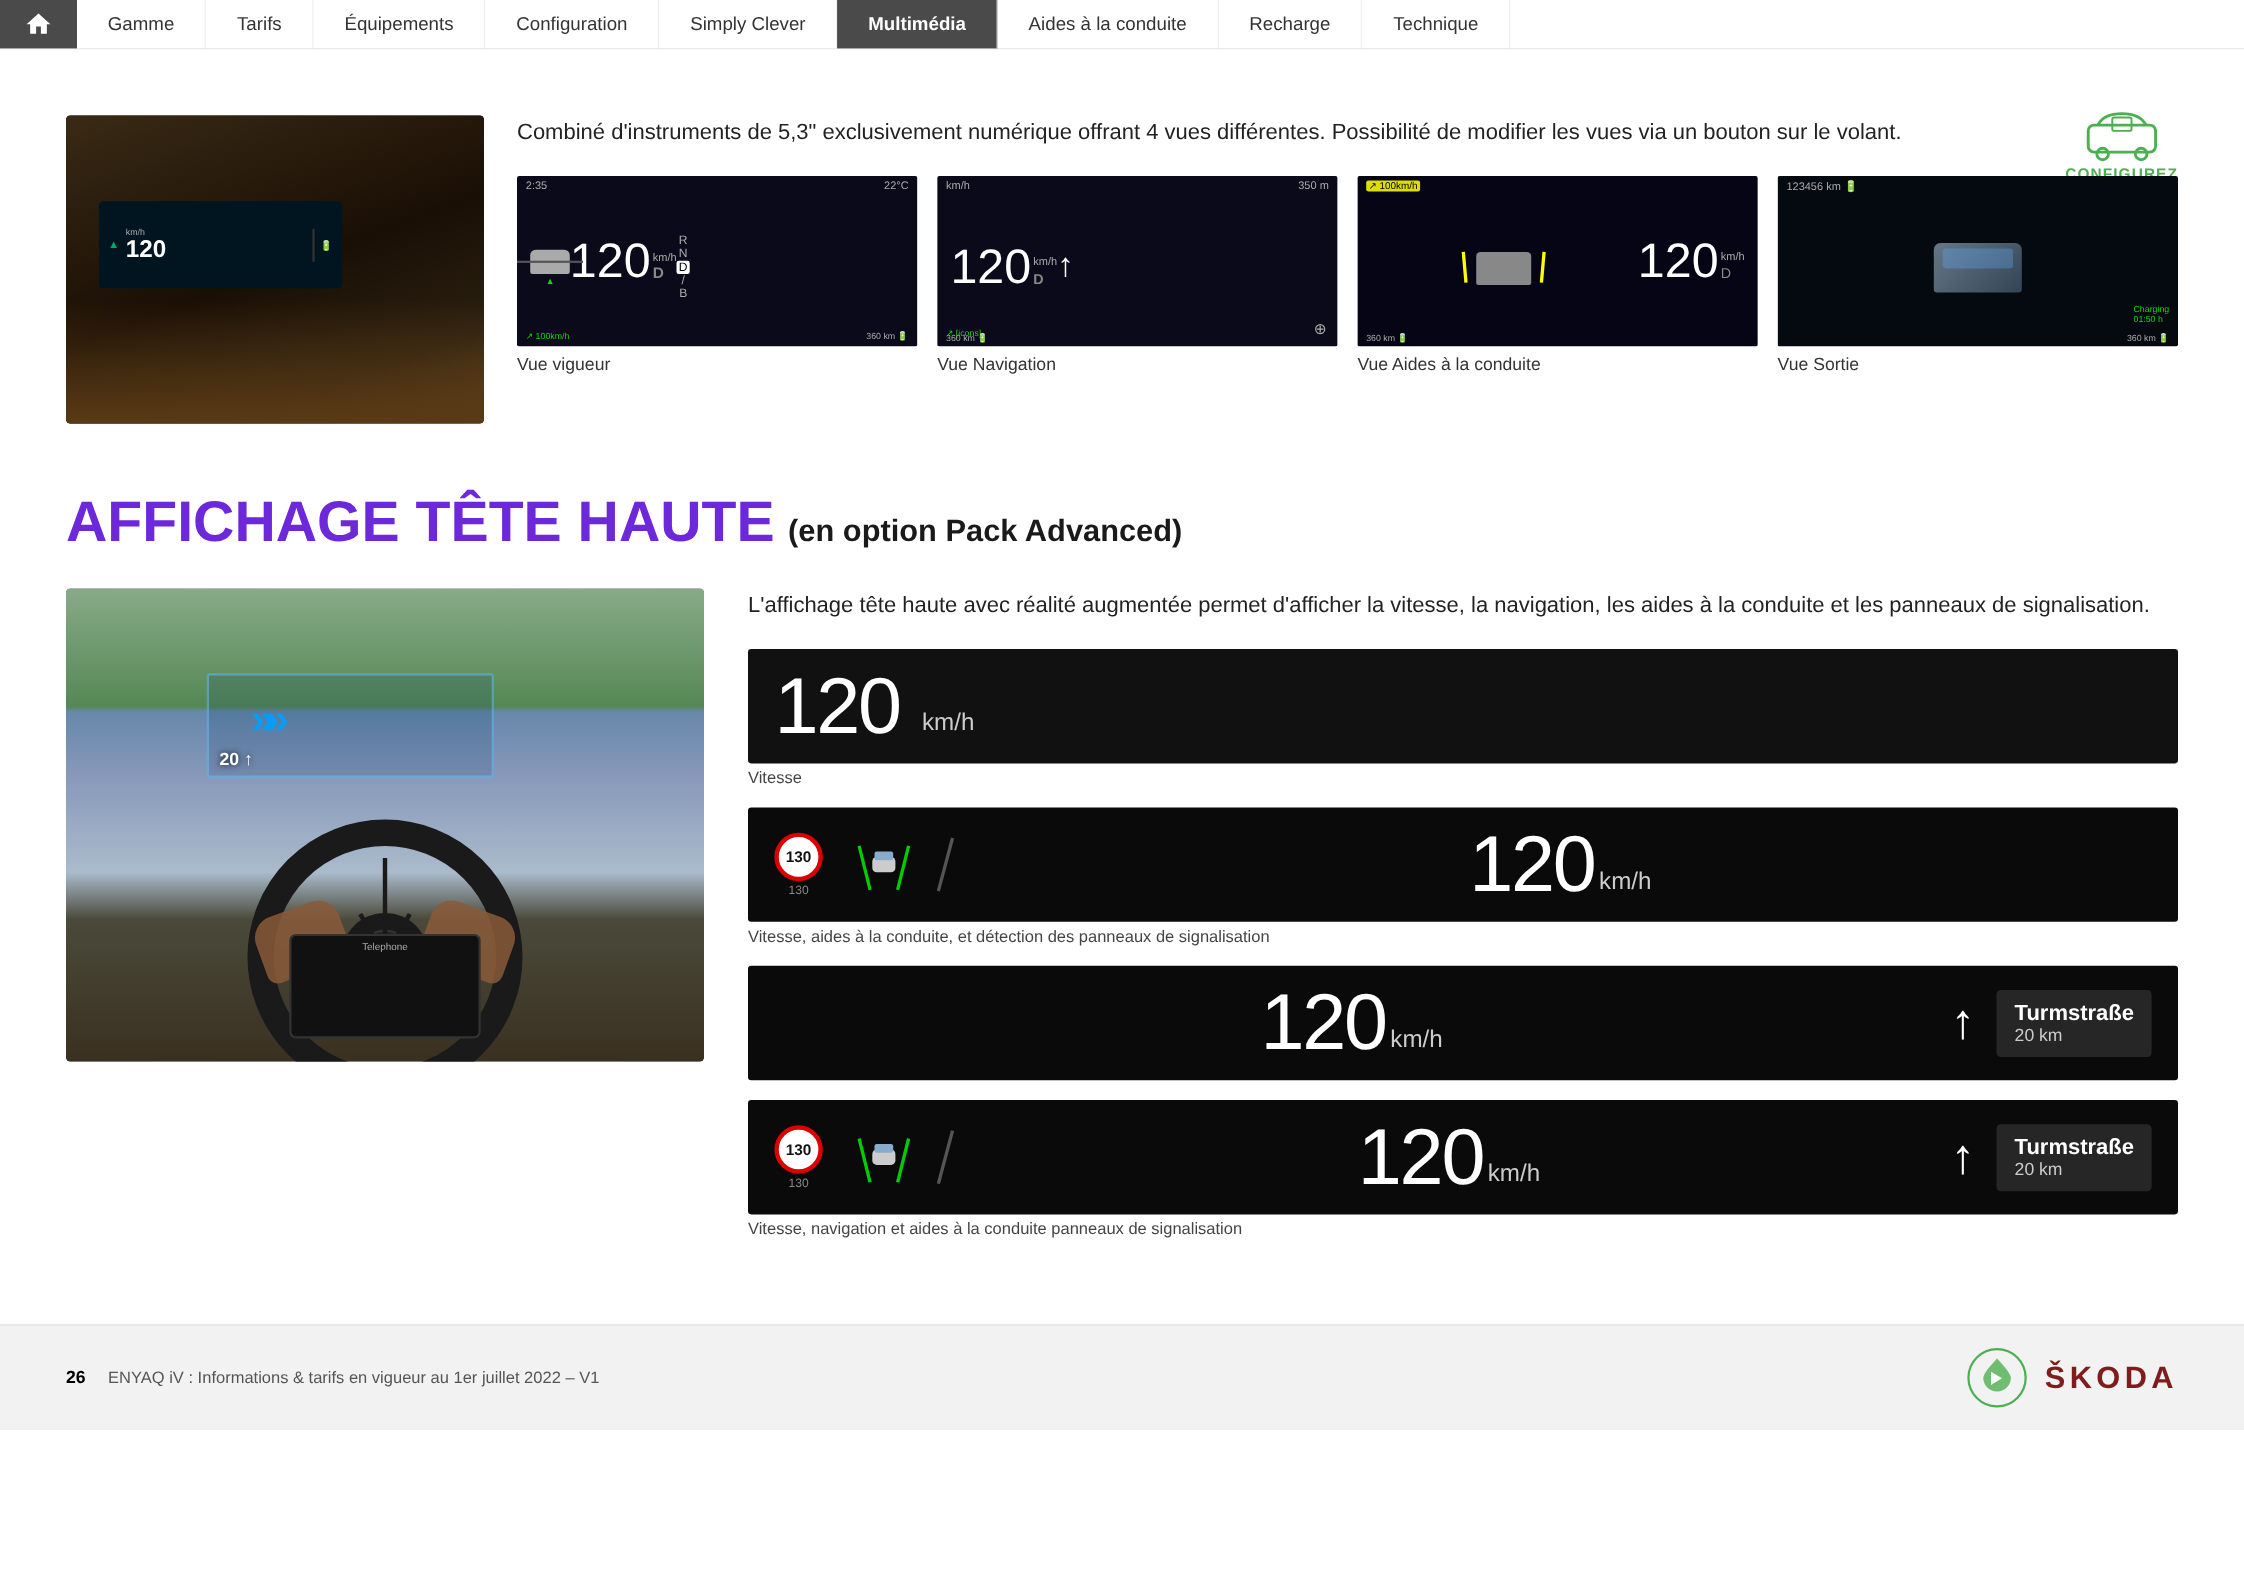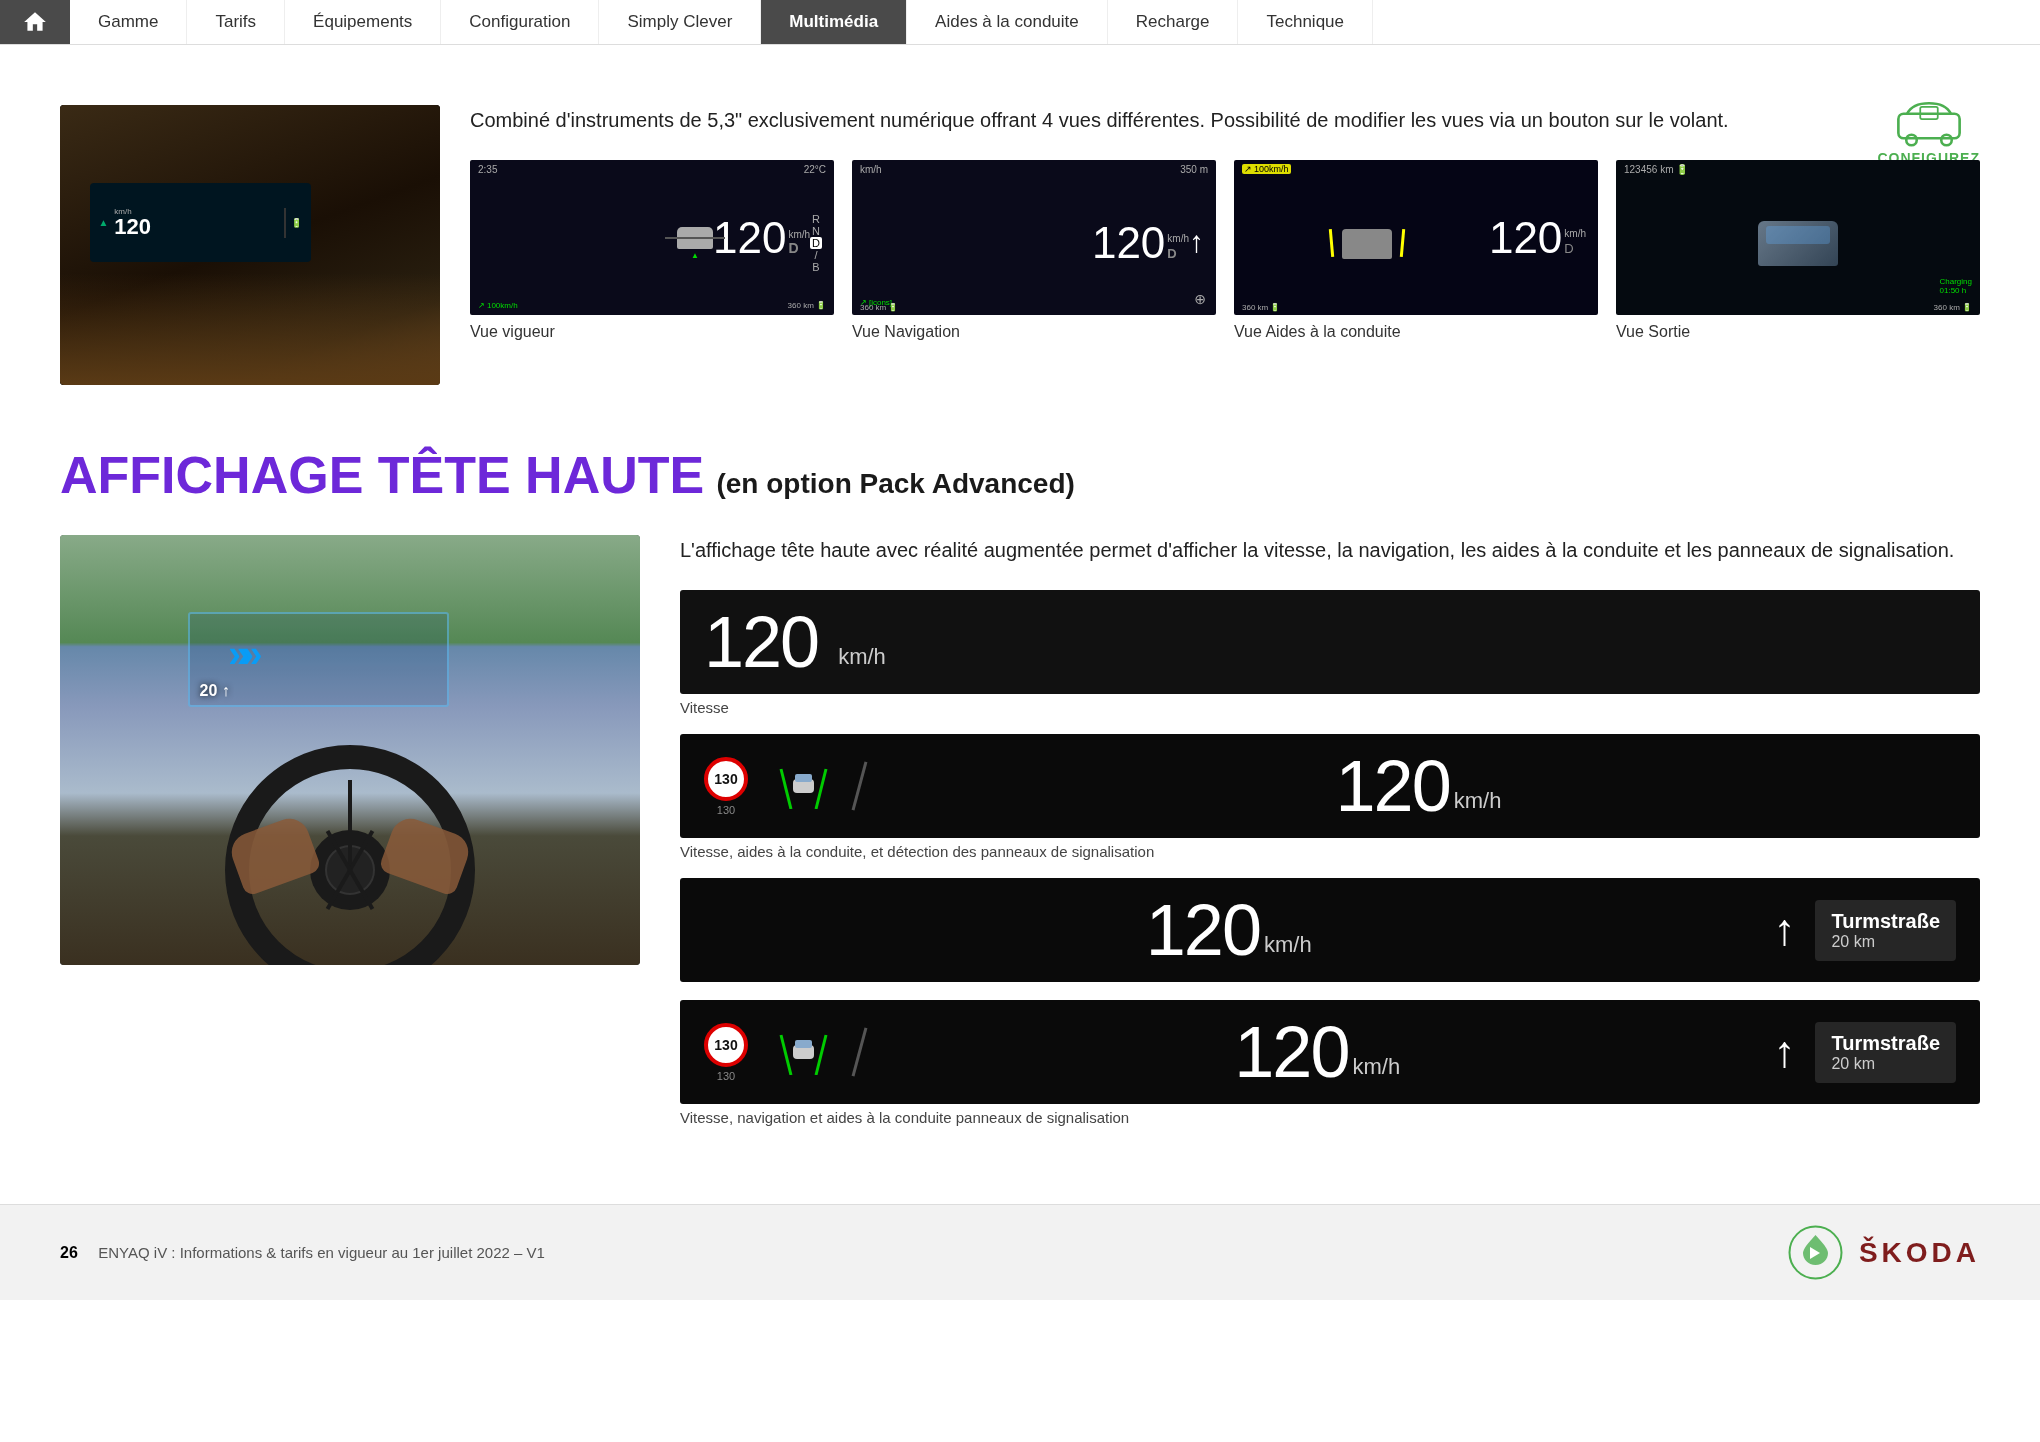--- a/index.html
+++ b/index.html
@@ -124,21 +124,21 @@
       margin-top: 8px;
     }
 
     
     .dash-display {
       width: 100%;
       height: 100%;
       background: #111;
       display: flex;
       align-items: center;
-      justify-content: flex-end;
+      justify-content: flex-start;
       padding: 8px 12px;
       position: relative;
     }
     .dash-top-bar {
       position: absolute;
       top: 4px;
       left: 8px;
       right: 8px;
       display: flex;
       justify-content: space-between;
@@ -474,20 +474,23 @@
               </div>
 
               <div style="position:absolute;top:50%;left:50%;transform:translate(-50%,-50%);width:4px;height:90px;background:#1a1a1a;margin-top:-45px;"></div>
               <div style="position:absolute;top:50%;left:50%;transform:translate(-50%,-50%) rotate(30deg);width:4px;height:90px;background:#1a1a1a;"></div>
               <div style="position:absolute;top:50%;left:50%;transform:translate(-50%,-50%) rotate(-30deg);width:4px;height:90px;background:#1a1a1a;"></div>
             </div>
 
             <div style="position:absolute;bottom:80px;left:30%;width:80px;height:60px;background:#8a5a3a;border-radius:20px 20px 10px 10px;transform:rotate(-20deg);opacity:0.85;"></div>
             <div style="position:absolute;bottom:80px;right:30%;width:80px;height:60px;background:#8a5a3a;border-radius:20px 20px 10px 10px;transform:rotate(20deg);opacity:0.85;"></div>
 
+            <div style="position:absolute;bottom:5%;left:35%;width:30%;height:22%;background:#111;border-radius:6px;border:2px solid #333;">
+              <div style="padding:5px;font-size:9px;color:#aaa;text-align:center;">Telephone</div>
+            </div>
           </div>
         </div>
 
         <div class="hud-right">
           <p class="hud-desc">
             <span>L'affichage tête haute avec réalité augmentée permet d'afficher la vitesse, la navigation,
 les aides à la conduite et les panneaux de signalisation.</span>
           </p>
 
           <div class="hud-display-section">

